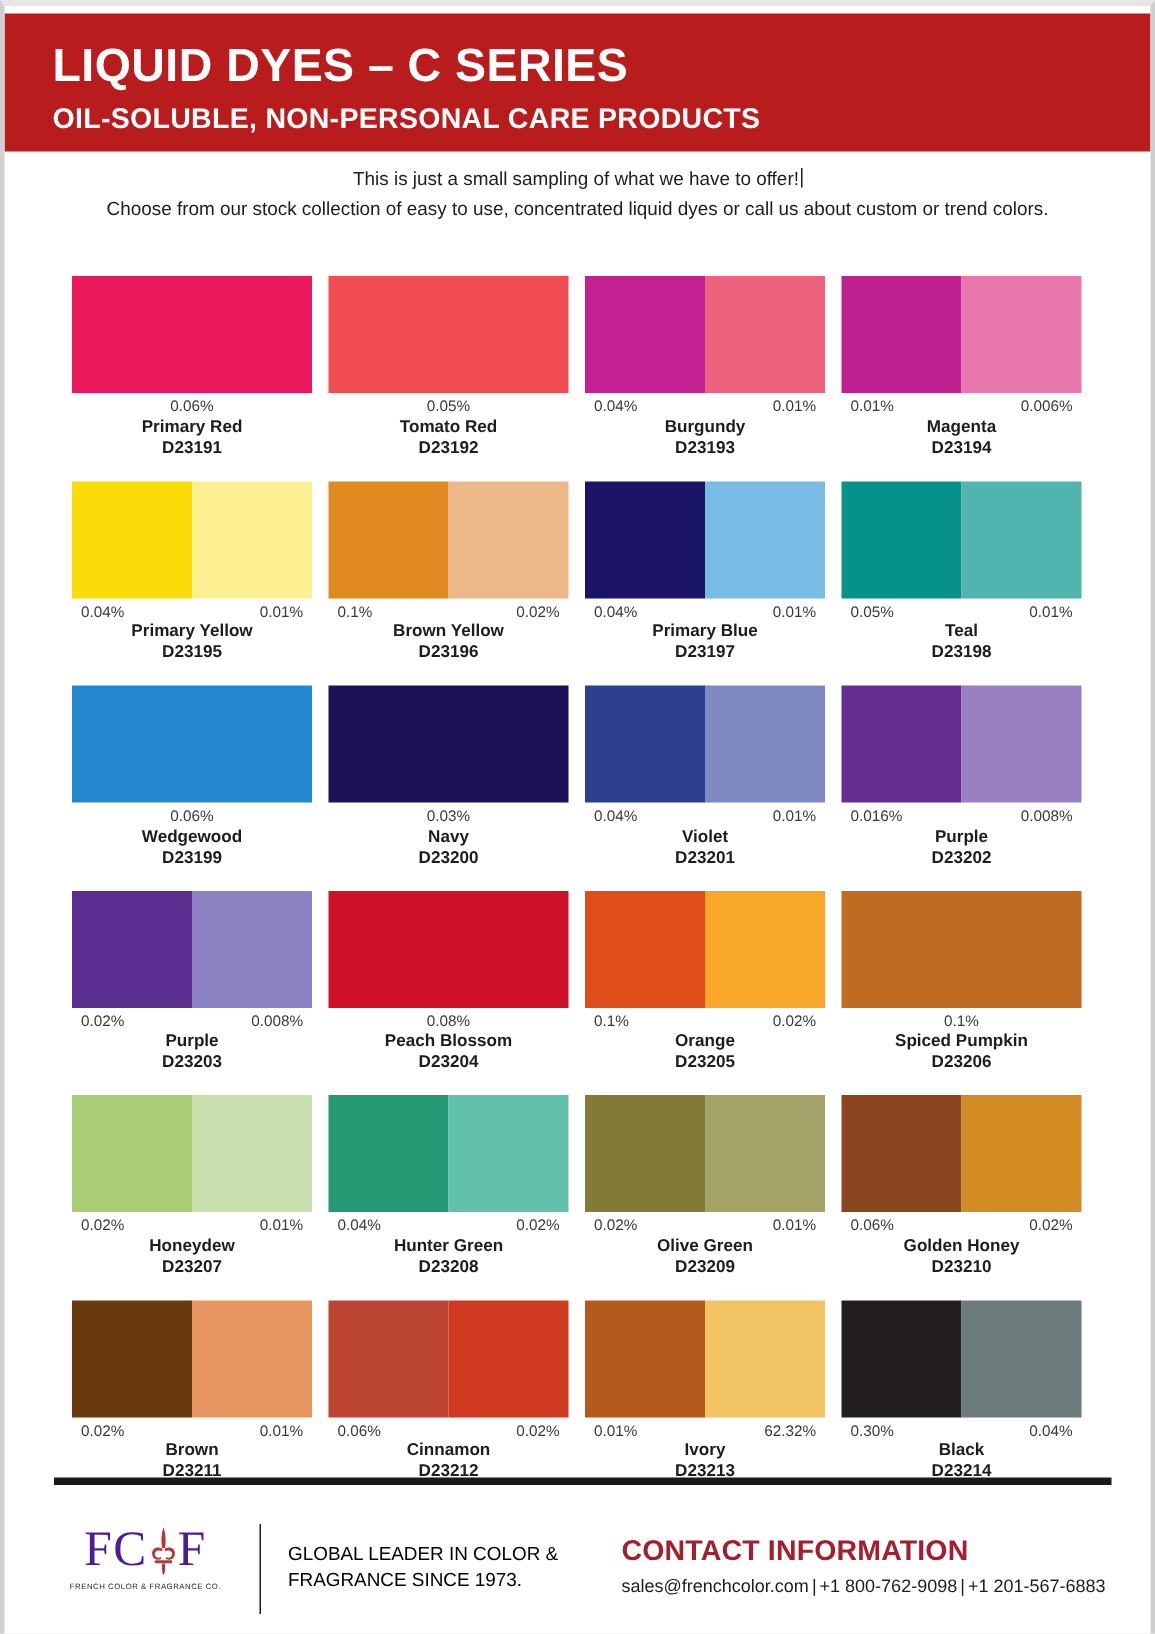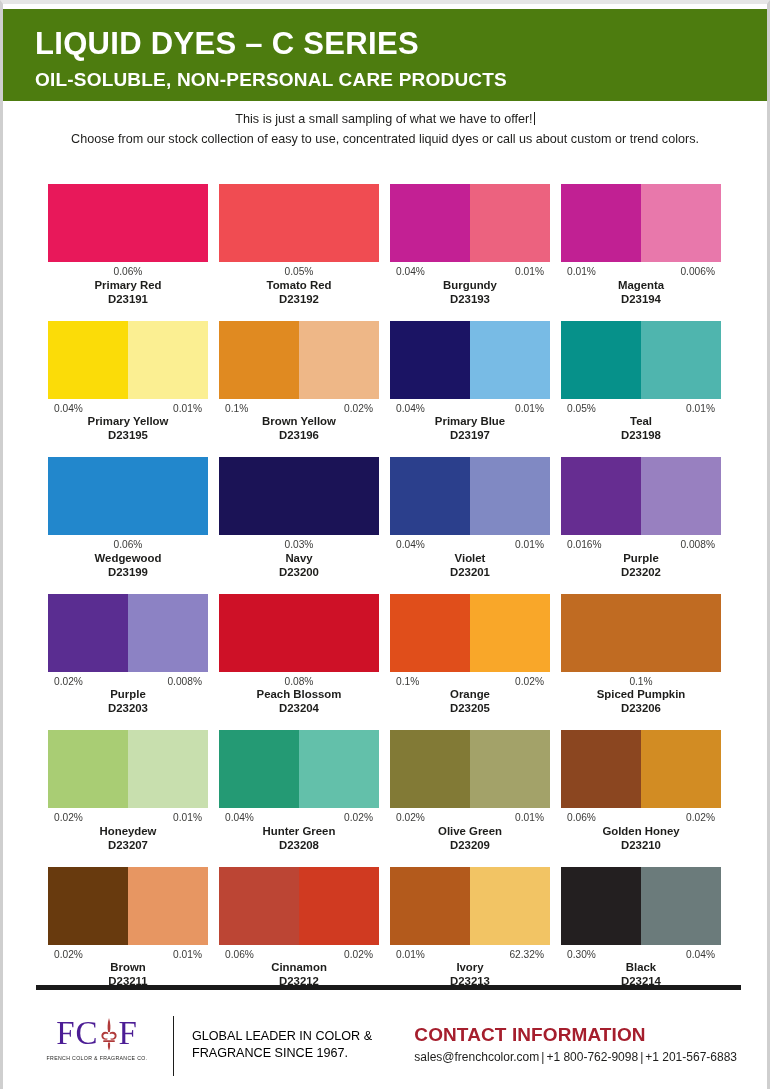--- a/index.html
+++ b/index.html
@@ -25,21 +25,21 @@
     overflow: hidden;
   }
 
   
   .header-band {
     position: absolute;
     left: 0;
     right: 0;
     top: 5px;
     height: 92px;
-    background: #4d7c0f;
+    background: #b91c1c;
     box-sizing: border-box;
     padding: 19px 0 0 32px;
   }
   .header-title {
     color: #ffffff;
     font-size: 31px;
     font-weight: bold;
     letter-spacing: 0.3px;
     line-height: 1;
     margin: 0;
@@ -545,21 +545,21 @@
         </span>
         <span>F</span>
       </div>
       <div class="logo-caption">FRENCH COLOR &amp; FRAGRANCE CO.</div>
     </div>
 
     <div class="logo-divider"></div>
 
     <div class="tagline">
       <div>GLOBAL LEADER IN COLOR &amp;</div>
-      <div>FRAGRANCE SINCE 1967.</div>
+      <div>FRAGRANCE SINCE 1973.</div>
     </div>
 
     <div class="contact">
       <div class="contact-title">CONTACT INFORMATION</div>
       <div class="contact-line">
         <span>sales@frenchcolor.com</span><span class="sep">|</span><span>+1 800-762-9098</span><span class="sep">|</span><span>+1 201-567-6883</span>
       </div>
     </div>
 
   </div>

